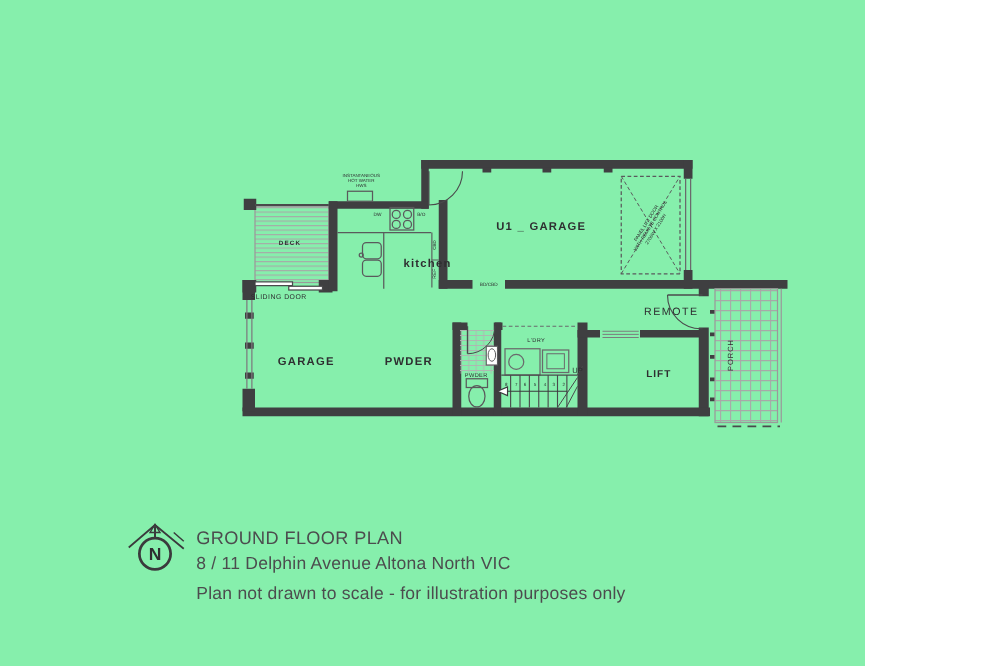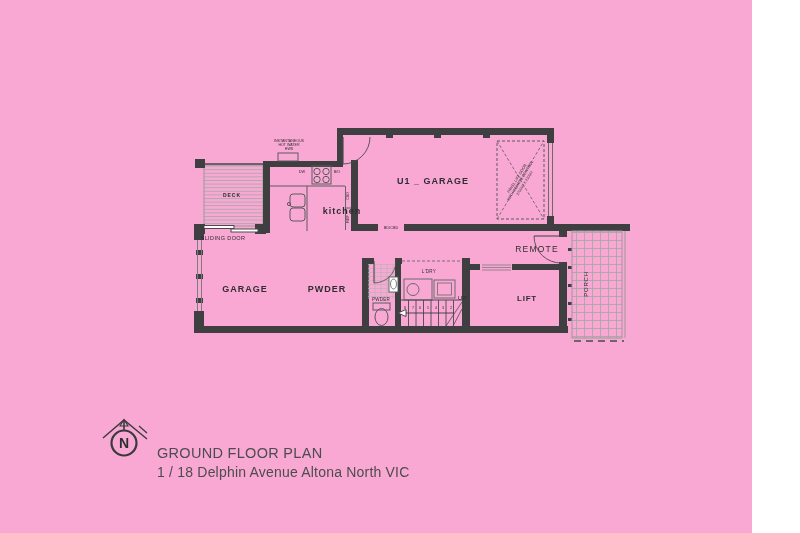--- a/index.html
+++ b/index.html
@@ -1,25 +1,25 @@
 <!DOCTYPE html>
 <html><head>
 <meta charset="utf-8">
 <style>
   html,body{margin:0;padding:0;background:#fff;}
-  .canvas{position:relative;width:752px;height:533px;background:#f9a8d4;overflow:hidden;
+  .canvas{position:relative;width:692px;height:533px;background:#86efac;overflow:hidden;
           font-family:"Liberation Sans",sans-serif;}
   .plan-svg{position:absolute;left:0;top:0;}
   .lbl{position:absolute;transform:translate(-50%,-50%);color:#2e2e30;white-space:nowrap;
        font-family:"Liberation Sans",sans-serif;line-height:1.15;}
   .b{font-weight:bold;}
   .rot{transform:translate(-50%,-50%) rotate(-90deg);}
   .rot58{transform:translate(-50%,-50%) rotate(-58deg);text-align:center;}
   .ctr{text-align:center;}
-  .tb-text{position:absolute;color:#4c4c4e;margin-top:22px;}
+  .tb-text{position:absolute;color:#4c4c4e;}
 </style>
 </head>
 <body>
 
 <div class="canvas">
 
   <svg class="plan-svg" width="800" height="533" viewBox="0 0 800 533">
     <defs>
       <pattern id="deckLines" width="10" height="3.6" patternUnits="userSpaceOnUse">
         <path d="M0,0.5 H10" stroke="#a8a8a8" stroke-width="0.9" fill="none"></path>
@@ -210,15 +210,16 @@
   <div class="lbl" style="left:405px;top:308px;font-size:3.6px">8</div>
   <div class="lbl" style="left:413px;top:308px;font-size:3.6px">7</div>
   <div class="lbl" style="left:420px;top:308px;font-size:3.6px">6</div>
   <div class="lbl" style="left:428px;top:308px;font-size:3.6px">5</div>
   <div class="lbl" style="left:436px;top:308px;font-size:3.6px">4</div>
   <div class="lbl" style="left:443px;top:308px;font-size:3.6px">3</div>
   <div class="lbl" style="left:451px;top:308px;font-size:3.6px">2</div>
 
   <div class="lbl b" style="left:124px;top:443px;font-size:14px">N</div>
   <div class="tb-text" style="left:157px;top:423px;font-size:14.5px;letter-spacing:0.3px">GROUND FLOOR PLAN</div>
-  <div class="tb-text" style="left:157px;top:442px;font-size:14px;letter-spacing:0.2px">1 / 18 Delphin Avenue Altona North VIC</div>
+  <div class="tb-text" style="left:157px;top:442px;font-size:14px;letter-spacing:0.2px">8 / 11 Delphin Avenue Altona North VIC</div>
+  <div class="tb-text" style="left:157px;top:466px;font-size:14px;letter-spacing:0.2px">Plan not drawn to scale - for illustration purposes only</div>
 
 </div>
 
 </body></html>

